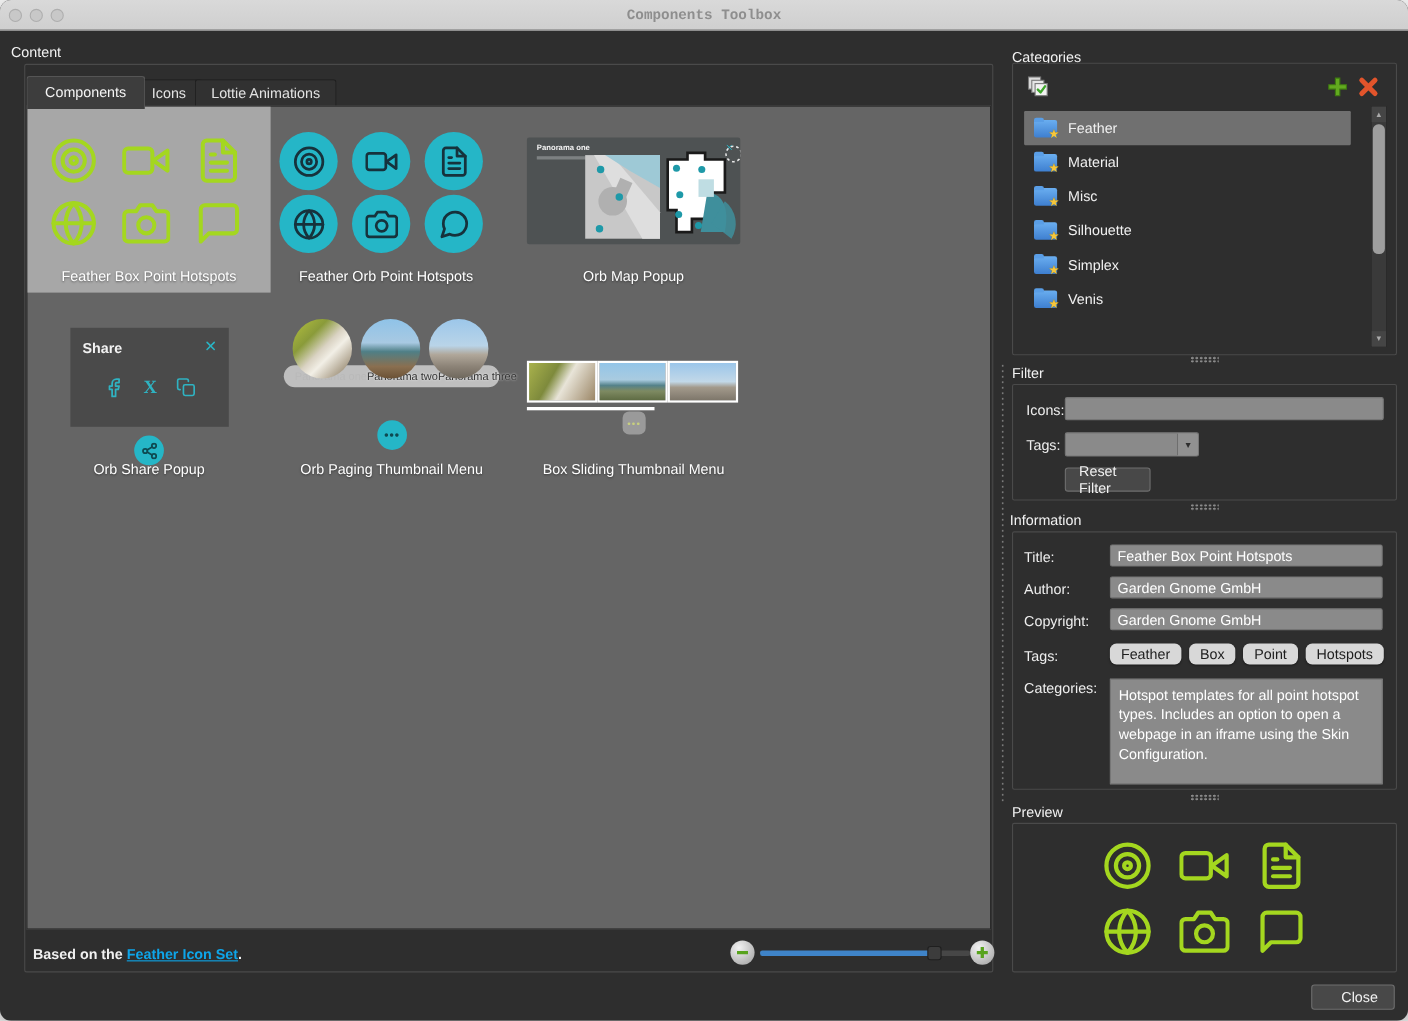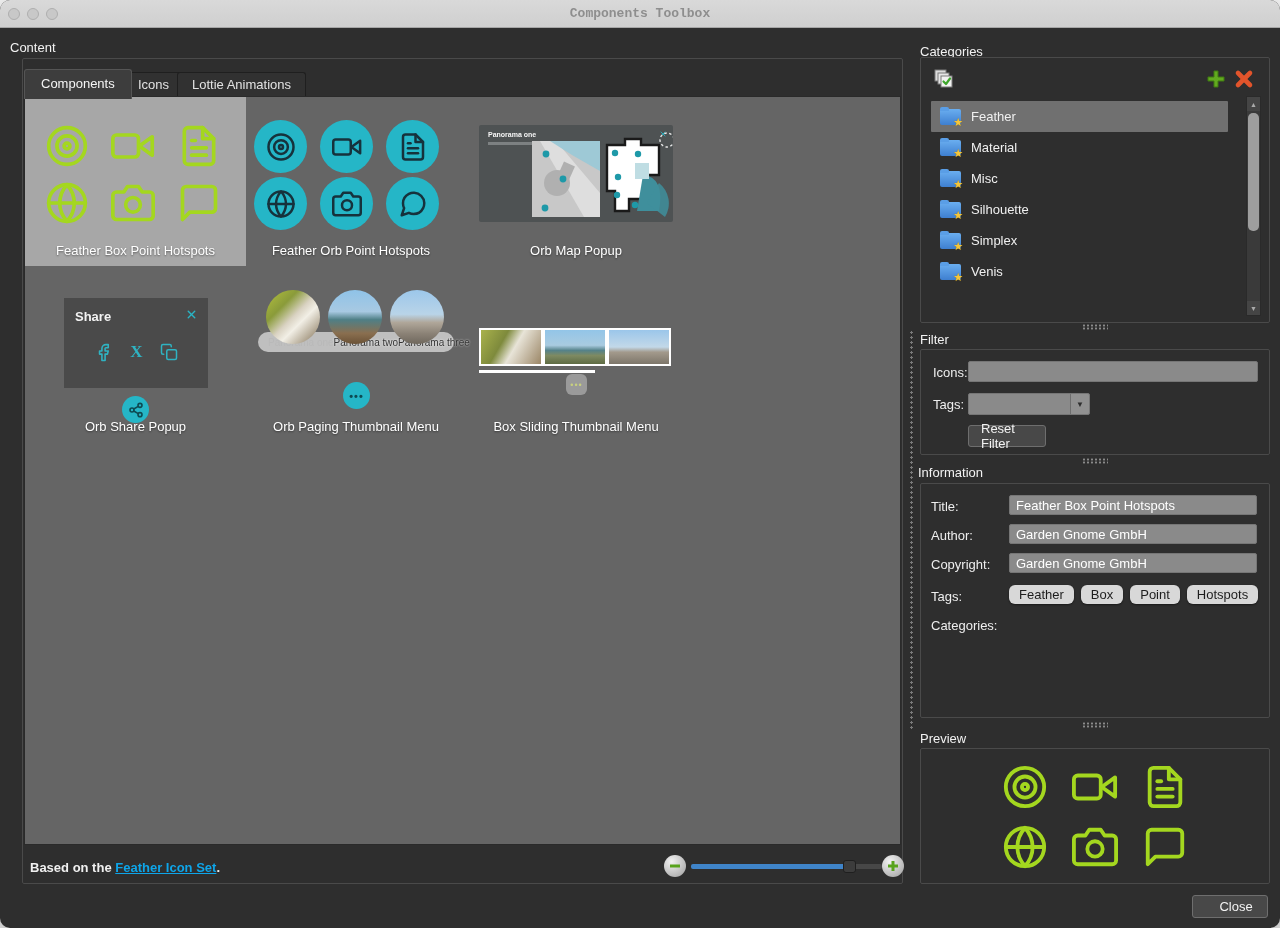--- a/index.html
+++ b/index.html
@@ -459,20 +459,21 @@
   <div class="fld-label" style="left:931px;top:557px">Copyright:</div>
   <input class="tfield" style="left: 1009px; top: 553px; width: 248px; height: 20px;" value="Garden Gnome GmbH">
   <div class="fld-label" style="left:931px;top:589px">Tags:</div>
   <div class="abs" style="left:1009px;top:585px;display:flex;gap:7px">
     <span class="chip">Feather</span>
     <span class="chip">Box</span>
     <span class="chip">Point</span>
     <span class="chip">Hotspots</span>
   </div>
   <div class="fld-label" style="left:931px;top:618px">Categories:</div>
+  <div class="descbox" style="left:1009px;top:617px;width:248px;height:96px">Hotspot templates for all point hotspot types. Includes an option to open a webpage in an iframe using the Skin Configuration.</div>
 
   <div class="hsplit" style="left:1082px;top:722px"></div>
 
   <div class="sec-label" style="left:920px;top:731px">Preview</div>
   <div class="gbox" style="left:920px;top:748px;width:350px;height:136px">
     <div style="position:absolute;left:0;right:0;top:14px;display:grid;grid-template-columns:repeat(3,48px);grid-auto-rows:48px;column-gap:22px;row-gap:12px;justify-content:center;justify-items:center;align-items:center">
       <svg class="fi" width="46" height="46">
           <use href="#fi-disc"></use>
         </svg>
       <svg class="fi" width="46" height="46">

